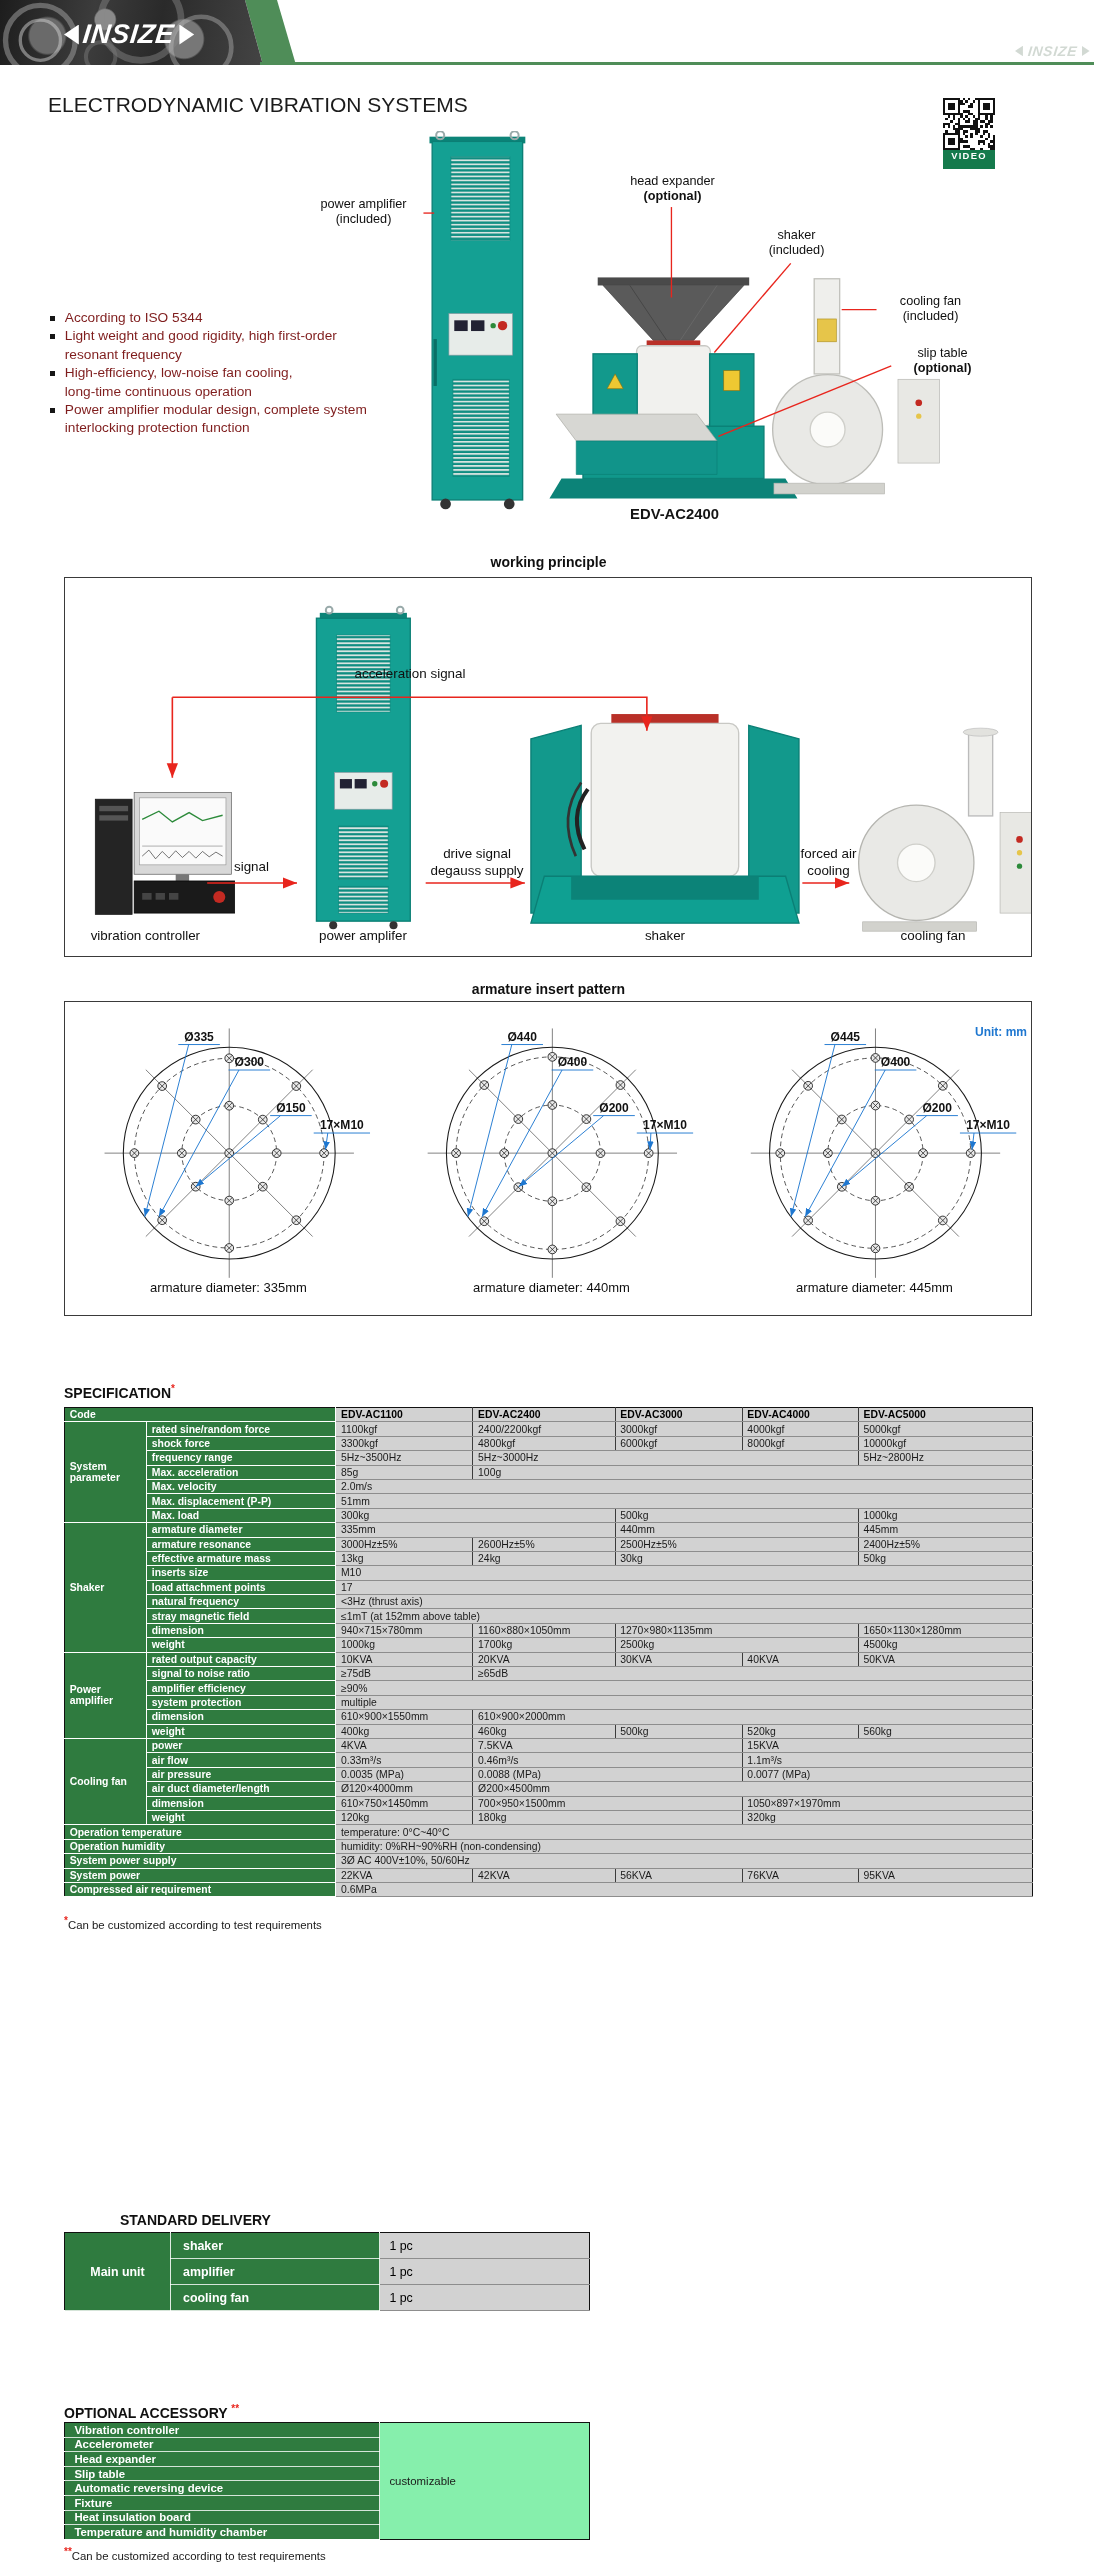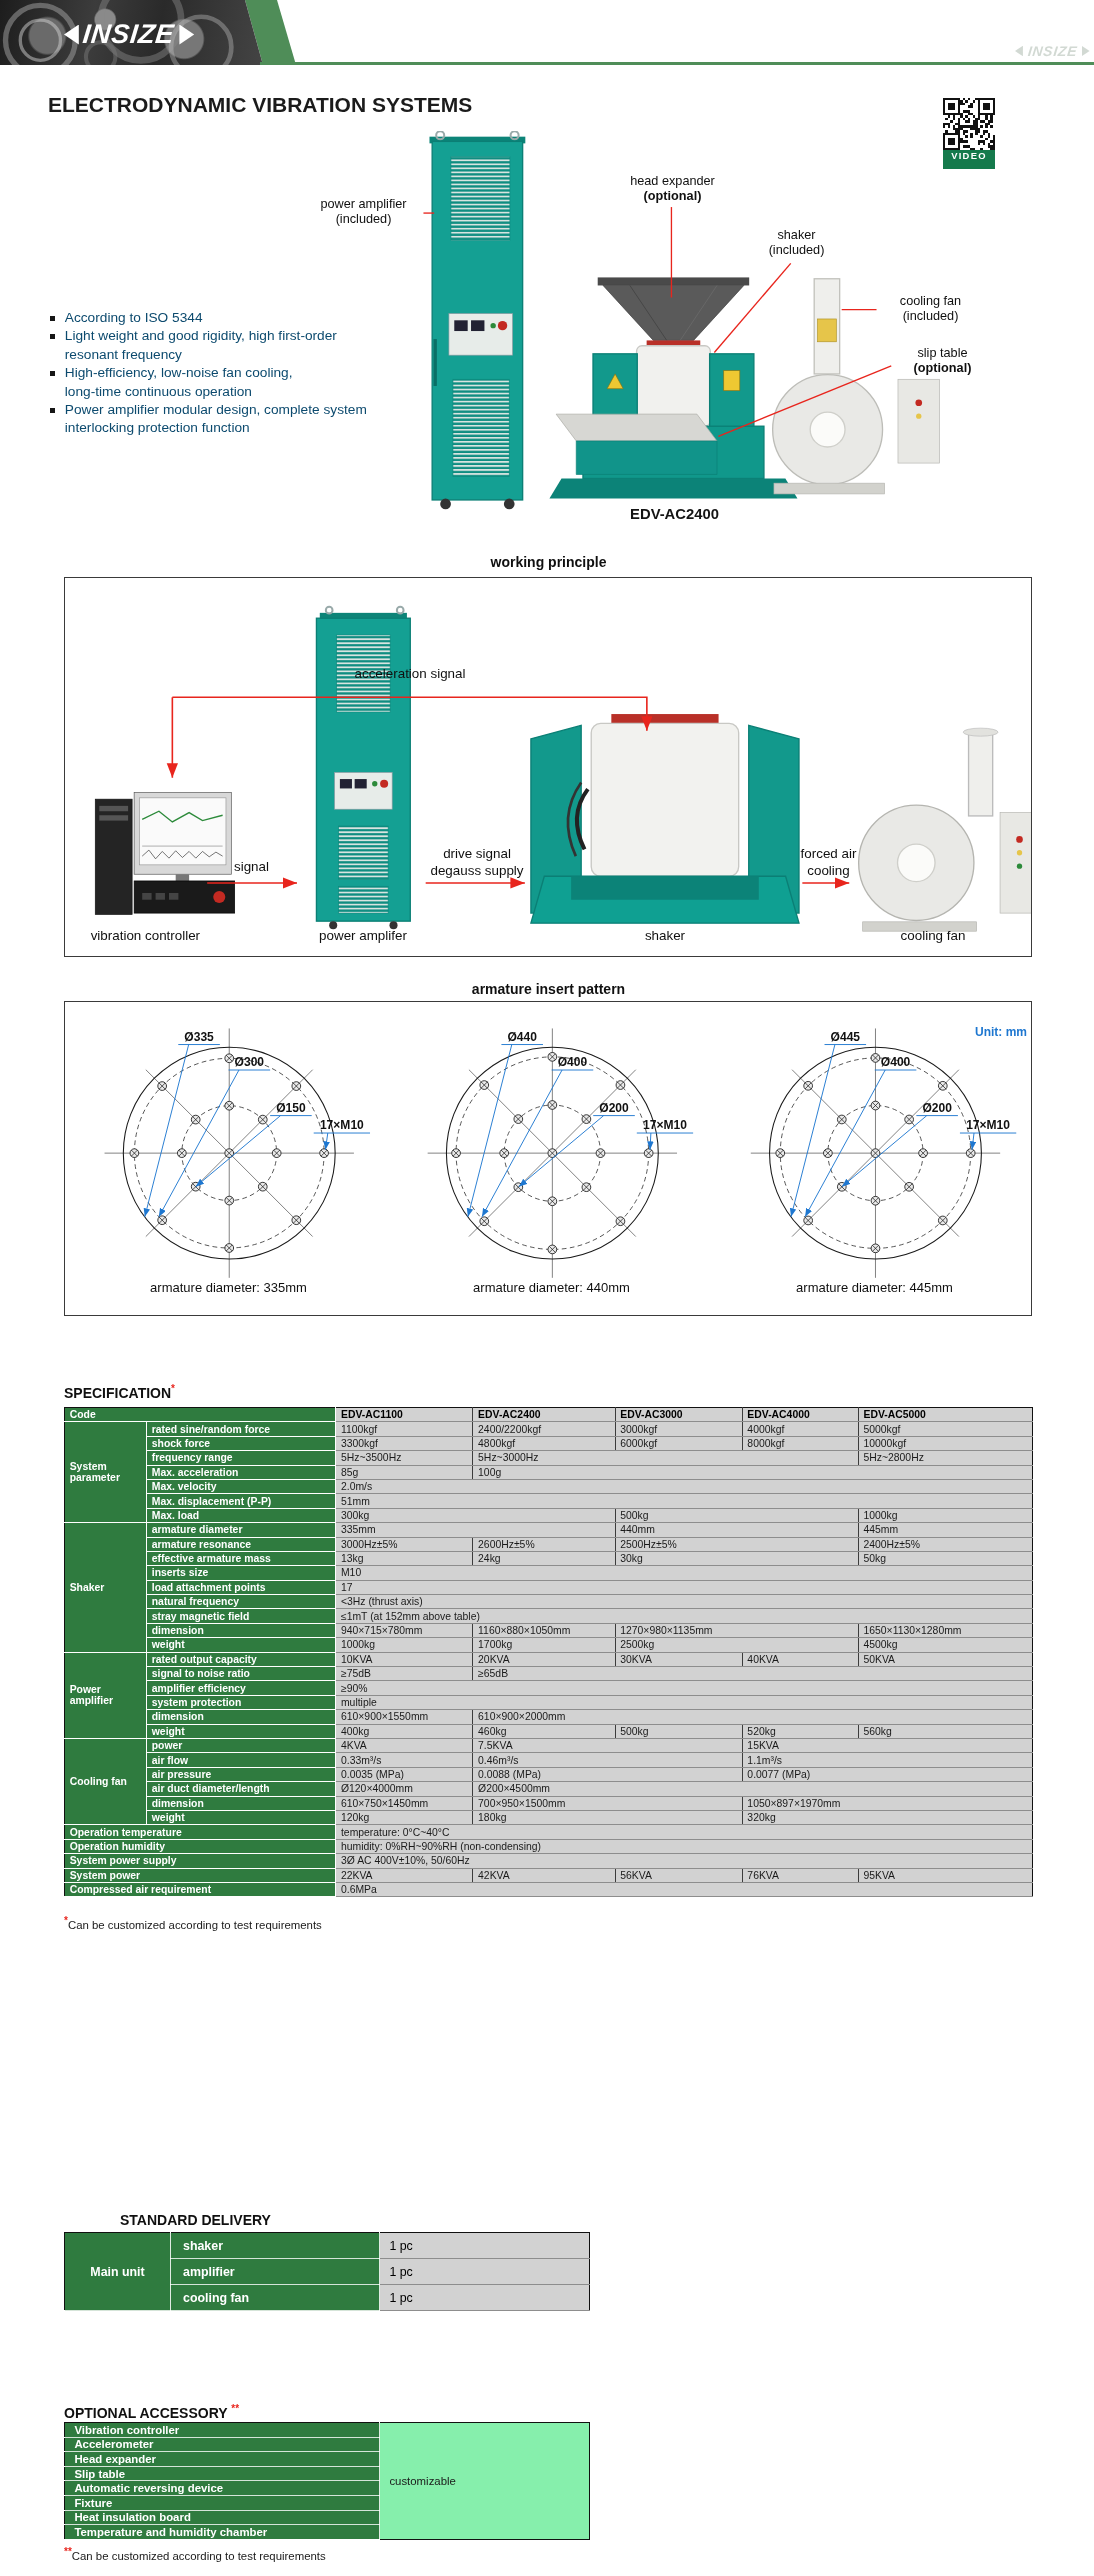--- a/index.html
+++ b/index.html
@@ -23,30 +23,30 @@
   .logo .tri-l{width:14.8px;height:20px;background:#fff;clip-path:polygon(100% 0,100% 100%,0 50%);}
   .logo .tri-r{width:14.8px;height:20px;background:#fff;clip-path:polygon(0 0,0 100%,100% 50%);}
   .logo .logo-text{font-style:italic;font-weight:bold;font-size:27px;letter-spacing:0.7px;color:#fff;
       transform:skewX(-6deg);}
   #logo-main{left:64px;top:19px;}
   #watermark{right:5.4px;top:43px;opacity:.55;}
   #watermark .tri-l,#watermark .tri-r{background:#aebbb0;width:8px;height:10.7px;}
   #watermark .logo-text{color:#aebbb0;font-size:14px;}
 
   
-  #page-title{left:48px;top:93px;font-size:21px;font-weight:bold;letter-spacing:0;color:#1b1b1b;}
+  #page-title{left:48px;top:93px;font-size:21px;font-weight:normal;letter-spacing:0;color:#1b1b1b;}
   #qr{left:943px;top:98px;width:52px;height:52px;background:#fff;}
   #video-badge{left:943px;top:150px;width:52px;height:19px;background:#157a4c;color:#fff;
       font-weight:bold;font-size:9.4px;text-align:center;line-height:12.7px;letter-spacing:1.3px;}
 
   
   #features{left:50px;top:309px;width:339px;}
   .feature{display:flex;margin:0 0 0 0;}
   .feature .sq{flex:0 0 5.4px;width:5.4px;height:5.4px;background:#161616;margin:6.7px 9.4px 0 0;}
-  .feature .ftext{font-size:13.7px;line-height:18.4px;white-space:pre-line;color:#0c4a6e;}
+  .feature .ftext{font-size:13.7px;line-height:18.4px;white-space:pre-line;color:#7f1d1d;}
 
   
   .plabel{position:absolute;font-size:12.7px;line-height:15.4px;text-align:center;color:#101010;}
   .plabel .bold-note{font-weight:bold;}
   #model-caption{left:557px;top:506px;width:235px;text-align:center;font-weight:bold;font-size:14.8px;}
 
   
   .sec-title{position:absolute;font-weight:bold;font-size:14px;color:#101010;}
   .frame{position:absolute;border:1.3px solid #3a3a3a;background:#fff;}
   .wp-label{position:absolute;font-size:13.4px;line-height:17px;text-align:center;color:#101010;white-space:pre-line;}

